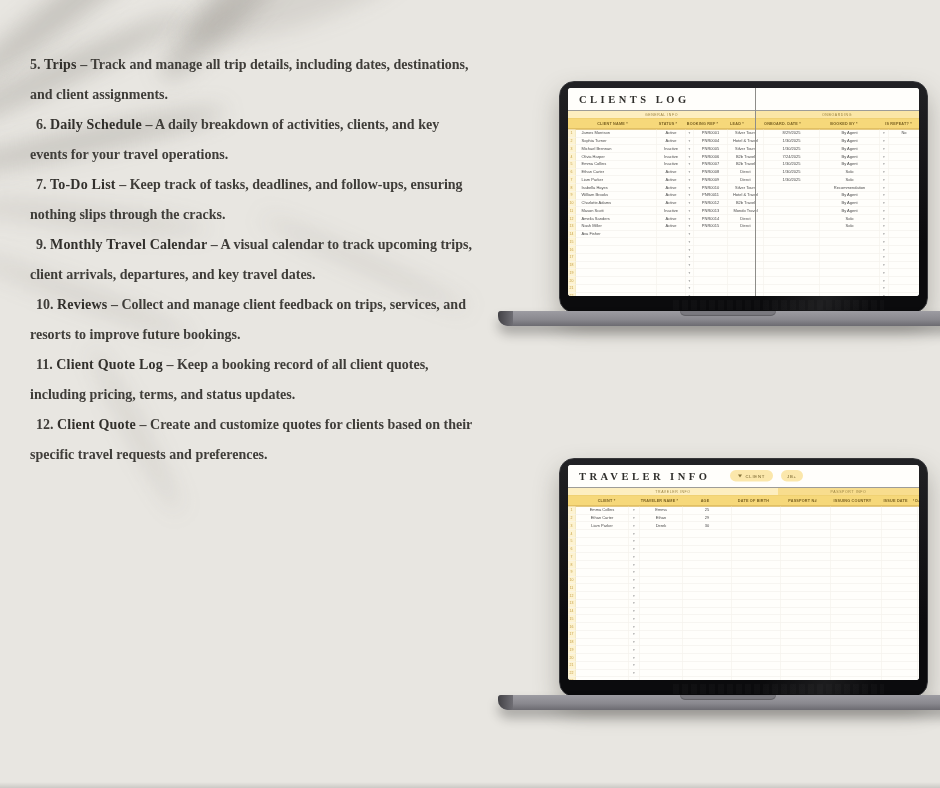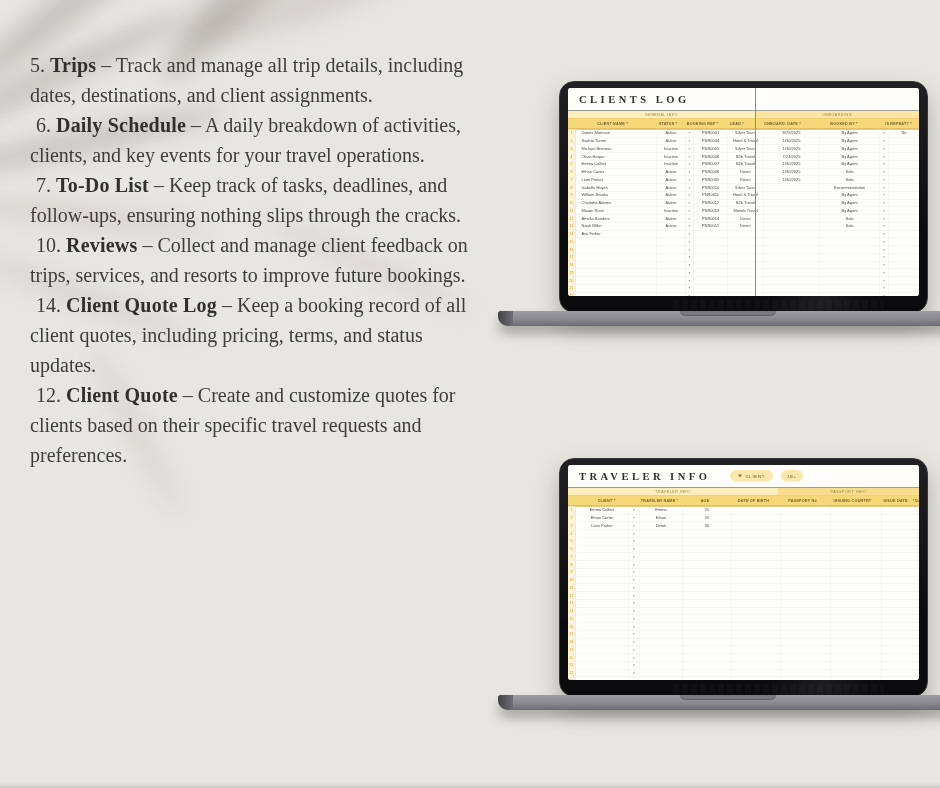--- a/index.html
+++ b/index.html
@@ -3,21 +3,21 @@
 <meta charset="utf-8">
 <style>
   html,body{margin:0;padding:0;}
   .page{position:relative;width:940px;height:788px;background:#e8e6e1;overflow:hidden;
         font-family:"Liberation Serif",serif;}
   
   .leaf{position:absolute;background:rgba(104,101,93,.26);border-radius:50%;filter:blur(11px);}
   .leaf.soft{background:rgba(104,101,93,.14);}
   
   .article{position:absolute;left:30px;top:50px;width:448px;color:#3f3d39;
-           font-size:20px;line-height:30px;}
+           font-size:14px;line-height:30px;font-weight:bold;}
   .article p{margin:0;text-indent:6px;}
   .article p:first-child{text-indent:0;}
   .article b{color:#32302c;letter-spacing:.2px;}
   
   .laptop{position:absolute;left:559px;}
   .bezel{position:relative;background:linear-gradient(#212124,#0b0b0d 70%);
          border:1px solid #37373a;border-radius:15px;padding:6px 8px 0;
          box-shadow:0 12px 24px rgba(70,66,58,.35);}
   .screen{width:351px;background:#fffefb;border-radius:3px;overflow:hidden;position:relative;}
   .deck{height:16px;position:relative;overflow:hidden;}
@@ -92,22 +92,23 @@
   <div class="leaf soft" style="left:-40px;top:285px;width:240px;height:20px;transform:rotate(20deg);"></div>
   <div class="leaf" style="left:120px;top:-40px;width:260px;height:44px;transform:rotate(-48deg);"></div>
   <div class="leaf soft" style="left:180px;top:-25px;width:230px;height:52px;transform:rotate(-18deg);"></div>
   <div class="leaf soft" style="left:250px;top:255px;width:230px;height:16px;transform:rotate(24deg);"></div>
   <div class="leaf soft" style="left:40px;top:420px;width:190px;height:18px;transform:rotate(62deg);"></div>
 
   <div class="article" id="article">
       <p><span>5. </span><b>Trips</b><span> – Track and manage all trip details, including dates, destinations, and client assignments.</span></p>
       <p><span>6. </span><b>Daily Schedule</b><span> – A daily breakdown of activities, clients, and key events for your travel operations.</span></p>
       <p><span>7. </span><b>To-Do List</b><span> – Keep track of tasks, deadlines, and follow-ups, ensuring nothing slips through the cracks.</span></p>
+      <p><span>9. </span><b>Monthly Travel Calendar</b><span> – A visual calendar to track upcoming trips, client arrivals, departures, and key travel dates.</span></p>
       <p><span>10. </span><b>Reviews</b><span> – Collect and manage client feedback on trips, services, and resorts to improve future bookings.</span></p>
-      <p><span>14. </span><b>Client Quote Log</b><span> – Keep a booking record of all client quotes, including pricing, terms, and status updates.</span></p>
+      <p><span>11. </span><b>Client Quote Log</b><span> – Keep a booking record of all client quotes, including pricing, terms, and status updates.</span></p>
       <p><span>12. </span><b>Client Quote</b><span> – Create and customize quotes for clients based on their specific travel requests and preferences.</span></p>
     </div>
 
   <div class="laptop" style="top:458px;">
     <div class="bezel">
       <div class="screen" style="height:215px;">
         <div class="sheet" style="height:430px;">
           <div class="titlebar">
             <span class="sheet-title">TRAVELER INFO</span>
             <div class="pills">

